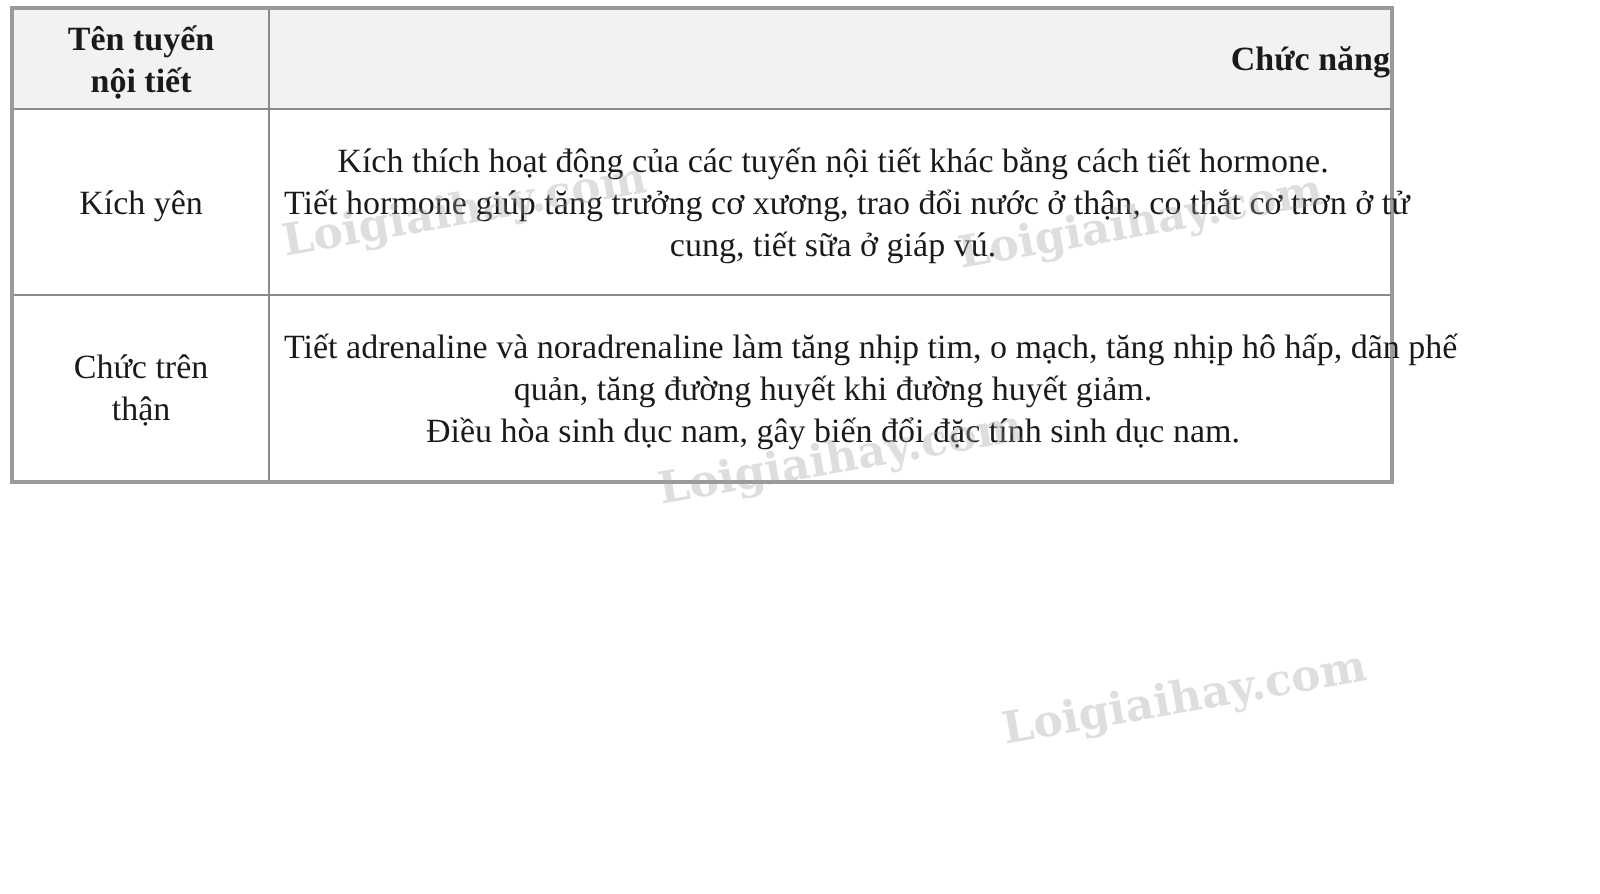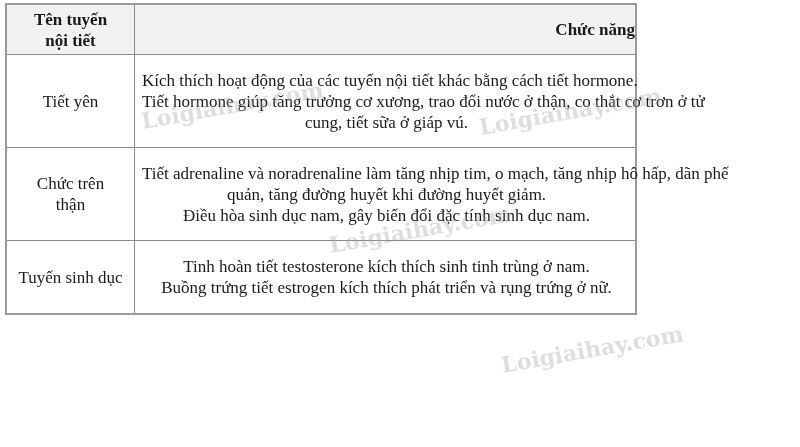--- a/index.html
+++ b/index.html
@@ -12,21 +12,21 @@
       height: 447px;
       position: relative;
       overflow: hidden;
       font-family: "Liberation Serif", "DejaVu Serif", serif;
       color: #1a1a1a;
     }
     .tbl {
       position: absolute;
       left: 5px;
       top: 3px;
-      width: 632px;
+      width: 692px;
       border-collapse: collapse;
       table-layout: fixed;
       border: 2px solid #9a9a9a;
     }
     .tbl td, .tbl th {
       border: 1px solid #8a8a8a;
       padding: 0;
       font-size: 17px;
       line-height: 21px;
       text-align: center;
@@ -82,47 +82,38 @@
       <th class="col-name">
         <span>Tên tuyến</span><br>
         <span>nội tiết</span>
       </th>
       <th class="col-func">Chức năng</th>
     </tr>
   </thead>
   <tbody>
     <tr class="r1">
       <td class="col-name">
-        <span>Tiết yên</span>
+        <span>Kích yên</span>
       </td>
       <td class="cell-func">
         <span class="line">Kích thích hoạt động của các tuyến nội tiết khác bằng cách tiết hormone.</span>
         <span class="line">Tiết hormone giúp tăng trưởng cơ xương, trao đổi nước ở thận, co thắt cơ trơn ở tử</span>
         <span class="line">cung, tiết sữa ở giáp vú.</span>
       </td>
     </tr>
     <tr class="r4">
       <td class="col-name">
         <span>Chức trên</span><br>
         <span>thận</span>
       </td>
       <td class="cell-func">
         <span class="line">Tiết adrenaline và noradrenaline làm tăng nhịp tim, o mạch, tăng nhịp hô hấp, dãn phế</span>
         <span class="line">quản, tăng đường huyết khi đường huyết giảm.</span>
         <span class="line">Điều hòa sinh dục nam, gây biến đổi đặc tính sinh dục nam.</span>
       </td>
     </tr>
-    <tr class="r5">
-      <td class="col-name">
-        <span>Tuyến sinh dục</span>
-      </td>
-      <td class="cell-func">
-        <span class="line">Tinh hoàn tiết testosterone kích thích sinh tinh trùng ở nam.</span>
-        <span class="line">Buồng trứng tiết estrogen kích thích phát triển và rụng trứng ở nữ.</span>
-      </td>
-    </tr>
   </tbody>
 </table>
 
 <div class="watermark" style="left:140px; top:92px;">Loigiaihay.com</div>
 <div class="watermark" style="left:478px; top:98px;">Loigiaihay.com</div>
 <div class="watermark" style="left:328px; top:216px;">Loigiaihay.com</div>
 <div class="watermark" style="left:500px; top:336px;">Loigiaihay.com</div>
 
 </body></html>

